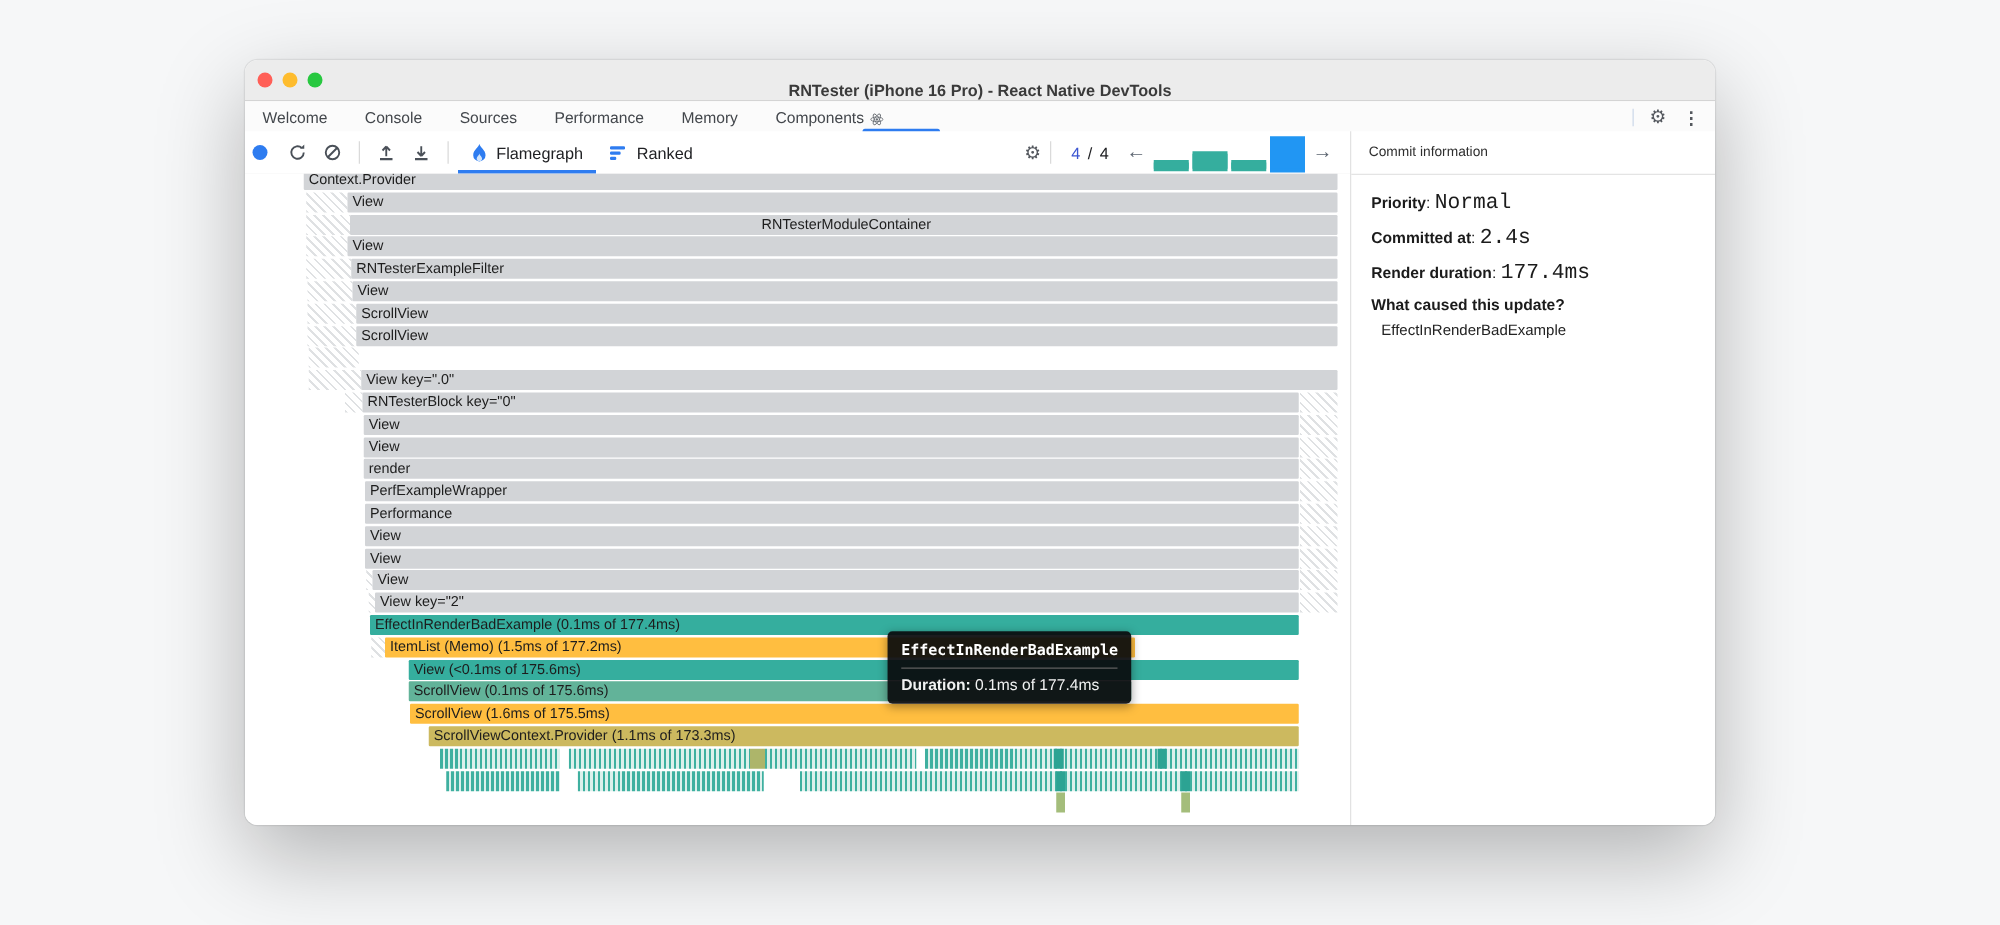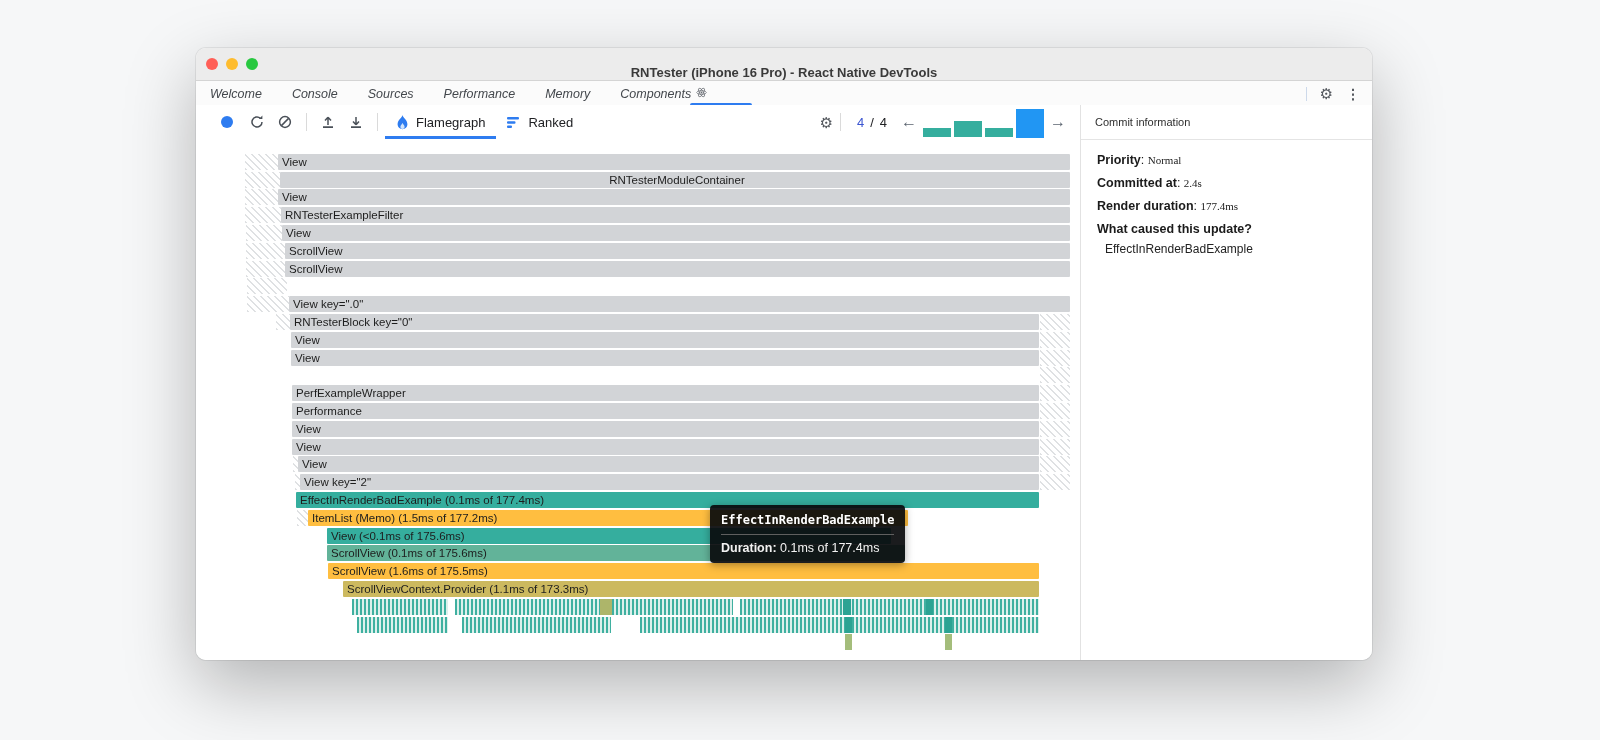--- a/index.html
+++ b/index.html
@@ -17,31 +17,31 @@
   
   .titlebar{height:32px;background:#ececec;border-bottom:1px solid #d4d4d4;
     position:relative;display:flex;align-items:flex-end;justify-content:center;}
   .traffic{position:absolute;left:10px;top:10px;display:flex;gap:8px;}
   .light{width:12px;height:12px;border-radius:50%;}
   .title{font-size:13px;font-weight:bold;color:#3a3a3a;}
   
   .tabbar{height:25px;background:#fbfbfb;border-bottom:1px solid #e1e1e1;
     display:flex;align-items:center;padding-left:14px;gap:30px;
     font-size:12.5px;color:#43474c;position:relative;}
-  .tab{display:flex;align-items:flex-start;gap:5px;cursor:default;font-style:italic;}
+  .tab{display:flex;align-items:flex-end;gap:5px;cursor:default;}
   .tab-underline{position:absolute;left:494px;bottom:0;width:62px;height:3px;
     background:var(--accent);border-radius:2px 2px 0 0;}
   .tabbar-right{position:absolute;right:12px;top:0;height:25px;display:flex;align-items:center;gap:13px;}
   .vsep-sm{width:1px;height:14px;background:#cdd9ea;}
   .glyph-btn{color:#54585e;font-size:15px;line-height:1;}
   .kebab{font-size:14px;font-weight:bold;letter-spacing:0;}
   
   .toolbar{position:absolute;left:0;top:57px;width:884px;height:34px;
     border-bottom:1px solid #e4e4e4;display:flex;align-items:center;background:#fff;}
-  .tb-left{display:flex;align-items:center;gap:0;padding-left:25px;}
+  .tb-left{display:flex;align-items:center;gap:0;padding-left:6px;}
   .rec-dot{width:12px;height:12px;border-radius:50%;background:var(--accent);margin:0 10px 0 0;}
   .tb-ic{width:16px;height:16px;margin:0 6px;display:block;}
   .vsep{width:1px;height:18px;background:#dadada;margin:0 7px;}
   .view-tab{height:34px;display:flex;align-items:center;gap:7px;padding:0 11px;
     box-sizing:border-box;font-size:13px;color:#202124;}
   .view-tab.selected{box-shadow:inset 0 -3px 0 var(--accent);}
   .tb-right{margin-left:auto;display:flex;align-items:center;padding-right:8px;}
   .commit-nav{display:flex;align-items:center;gap:6px;font-size:13px;color:#202124;margin:0 8px 0 9px;}
   .commit-cur{color:var(--commit-num);}
   .nav-arrow{font-size:16px;color:#5c6570;padding:0 6px;line-height:1;}
@@ -49,21 +49,21 @@
   .cbar{width:28px;background:var(--teal);box-shadow:0 2px 0 var(--teal);}
   .cbar.sel{background:var(--commit-sel);box-shadow:0 3px 0 var(--commit-sel);}
   
   .panel{position:absolute;left:884px;top:57px;width:292px;bottom:0;
     border-left:1px solid #e2e2e2;background:#fff;box-sizing:border-box;}
   .panel-head{height:34px;line-height:34px;border-bottom:1px solid #e4e4e4;
     padding-left:14px;font-size:11px;color:#2e2e2e;}
   .panel-body{padding:13px 16px;font-size:12.5px;color:#1b1b1b;}
   .pfield{margin-bottom:9px;}
   .pfield b{font-weight:bold;}
-  .mono{font-family:Liberation Serif, serif;font-size:11px;}
+  .mono{font-family:Liberation Mono, monospace;font-size:17px;}
   .cause-q{margin-top:2px;font-weight:bold;}
   .cause-v{margin-top:6px;padding-left:8px;font-size:12px;color:#222;}
   
   .flame{position:absolute;left:0;top:91px;width:884px;height:521px;overflow:hidden;background:#fff;}
   .frow{position:absolute;height:16px;font-size:11.5px;line-height:16px;color:#1d1d1d;
     padding-left:4px;box-sizing:border-box;white-space:nowrap;overflow:hidden;border-radius:1px;}
   .c-gray{background:var(--gray);}
   .c-teal{background:var(--teal);}
   .c-green{background:var(--green);}
   .c-orange{background:var(--orange);}
@@ -183,20 +183,21 @@
           <div class="cbar" style="height: 7px;"></div>
           <div class="cbar" style="height: 14px;"></div>
           <div class="cbar" style="height: 7px;"></div>
           <div class="cbar sel" style="height: 26px;"></div>
         </div>
       <span class="nav-arrow">→</span>
     </div>
   </div>
 
   <div class="flame" id="flame-layer">
+      <div class="frow c-gray" style="left: 47px; top: -3px; width: 827px;">Context.Provider</div>
       <div class="hatch" style="left: 49px; top: 14.8px; width: 33px;"></div>
       <div class="frow c-gray" style="left: 82px; top: 14.8px; width: 792px;">View</div>
       <div class="hatch" style="left: 49px; top: 32.6px; width: 35px;"></div>
       <div class="frow c-gray" style="left: 84px; top: 32.6px; width: 790px; text-align: center;">RNTesterModuleContainer</div>
       <div class="hatch" style="left: 49px; top: 50.4px; width: 33px;"></div>
       <div class="frow c-gray" style="left: 82px; top: 50.4px; width: 792px;">View</div>
       <div class="hatch" style="left: 49px; top: 68.2px; width: 36px;"></div>
       <div class="frow c-gray" style="left: 85px; top: 68.2px; width: 789px;">RNTesterExampleFilter</div>
       <div class="hatch" style="left: 50px; top: 86px; width: 36px;"></div>
       <div class="frow c-gray" style="left: 86px; top: 86px; width: 788px;">View</div>
@@ -207,39 +208,40 @@
       <div class="hatch" style="left: 51px; top: 139.4px; width: 40px;"></div>
       <div class="hatch" style="left: 51px; top: 157.2px; width: 42px;"></div>
       <div class="frow c-gray" style="left: 93px; top: 157.2px; width: 781px;">View key=".0"</div>
       <div class="hatch" style="left: 80px; top: 175px; width: 14px;"></div>
       <div class="frow c-gray" style="left: 94px; top: 175px; width: 749px;">RNTesterBlock key="0"</div>
       <div class="hatch" style="left: 844px; top: 175px; width: 30px;"></div>
       <div class="frow c-gray" style="left: 95px; top: 192.8px; width: 748px;">View</div>
       <div class="hatch" style="left: 844px; top: 192.8px; width: 30px;"></div>
       <div class="frow c-gray" style="left: 95px; top: 210.6px; width: 748px;">View</div>
       <div class="hatch" style="left: 844px; top: 210.6px; width: 30px;"></div>
+      <div class="frow c-gray" style="left: 95px; top: 228.4px; width: 748px;">render</div>
       <div class="hatch" style="left: 844px; top: 228.4px; width: 30px;"></div>
       <div class="frow c-gray" style="left: 96px; top: 246.2px; width: 747px;">PerfExampleWrapper</div>
       <div class="hatch" style="left: 844px; top: 246.2px; width: 30px;"></div>
       <div class="frow c-gray" style="left: 96px; top: 264px; width: 747px;">Performance</div>
       <div class="hatch" style="left: 844px; top: 264px; width: 30px;"></div>
       <div class="frow c-gray" style="left: 96px; top: 281.8px; width: 747px;">View</div>
       <div class="hatch" style="left: 844px; top: 281.8px; width: 30px;"></div>
       <div class="frow c-gray" style="left: 96px; top: 299.6px; width: 747px;">View</div>
       <div class="hatch" style="left: 844px; top: 299.6px; width: 30px;"></div>
       <div class="hatch" style="left: 97px; top: 317.4px; width: 5px;"></div>
       <div class="frow c-gray" style="left: 102px; top: 317.4px; width: 741px;">View</div>
       <div class="hatch" style="left: 844px; top: 317.4px; width: 30px;"></div>
       <div class="hatch" style="left: 99px; top: 335.2px; width: 5px;"></div>
       <div class="frow c-gray" style="left: 104px; top: 335.2px; width: 739px;">View key="2"</div>
       <div class="hatch" style="left: 844px; top: 335.2px; width: 30px;"></div>
       <div class="frow c-teal" style="left: 100px; top: 353px; width: 743px;">EffectInRenderBadExample (0.1ms of 177.4ms)</div>
       <div class="hatch" style="left: 101px; top: 370.8px; width: 11px;"></div>
       <div class="frow c-orange" style="left: 112px; top: 370.8px; width: 600px;">ItemList (Memo) (1.5ms of 177.2ms)</div>
-      <div class="frow c-teal" style="left: 131px; top: 388.6px; width: 564px;">View (&lt;0.1ms of 175.6ms)</div>
+      <div class="frow c-teal" style="left: 131px; top: 388.6px; width: 712px;">View (&lt;0.1ms of 175.6ms)</div>
       <div class="frow c-green" style="left: 131px; top: 406.4px; width: 578px;">ScrollView (0.1ms of 175.6ms)</div>
       <div class="frow c-orange" style="left: 132px; top: 424.2px; width: 711px;">ScrollView (1.6ms of 175.5ms)</div>
       <div class="frow c-olive" style="left: 147px; top: 442px; width: 696px;">ScrollViewContext.Provider (1.1ms of 173.3ms)</div>
       <div class="stripes" style="left: 156px; top: 459.8px; width: 96px;"></div>
       <div class="stripes" style="left: 259px; top: 459.8px; width: 145px;"></div>
       <div class="stripes" style="left: 416px; top: 459.8px; width: 121px;"></div>
       <div class="stripes" style="left: 544px; top: 459.8px; width: 299px;"></div>
       <div class="accentpatch" style="left: 404px; top: 459.8px; width: 12px;"></div>
       <div class="solidpatch" style="left: 647px; top: 459.8px; width: 8px;"></div>
       <div class="solidpatch" style="left: 730px; top: 459.8px; width: 7px;"></div>

